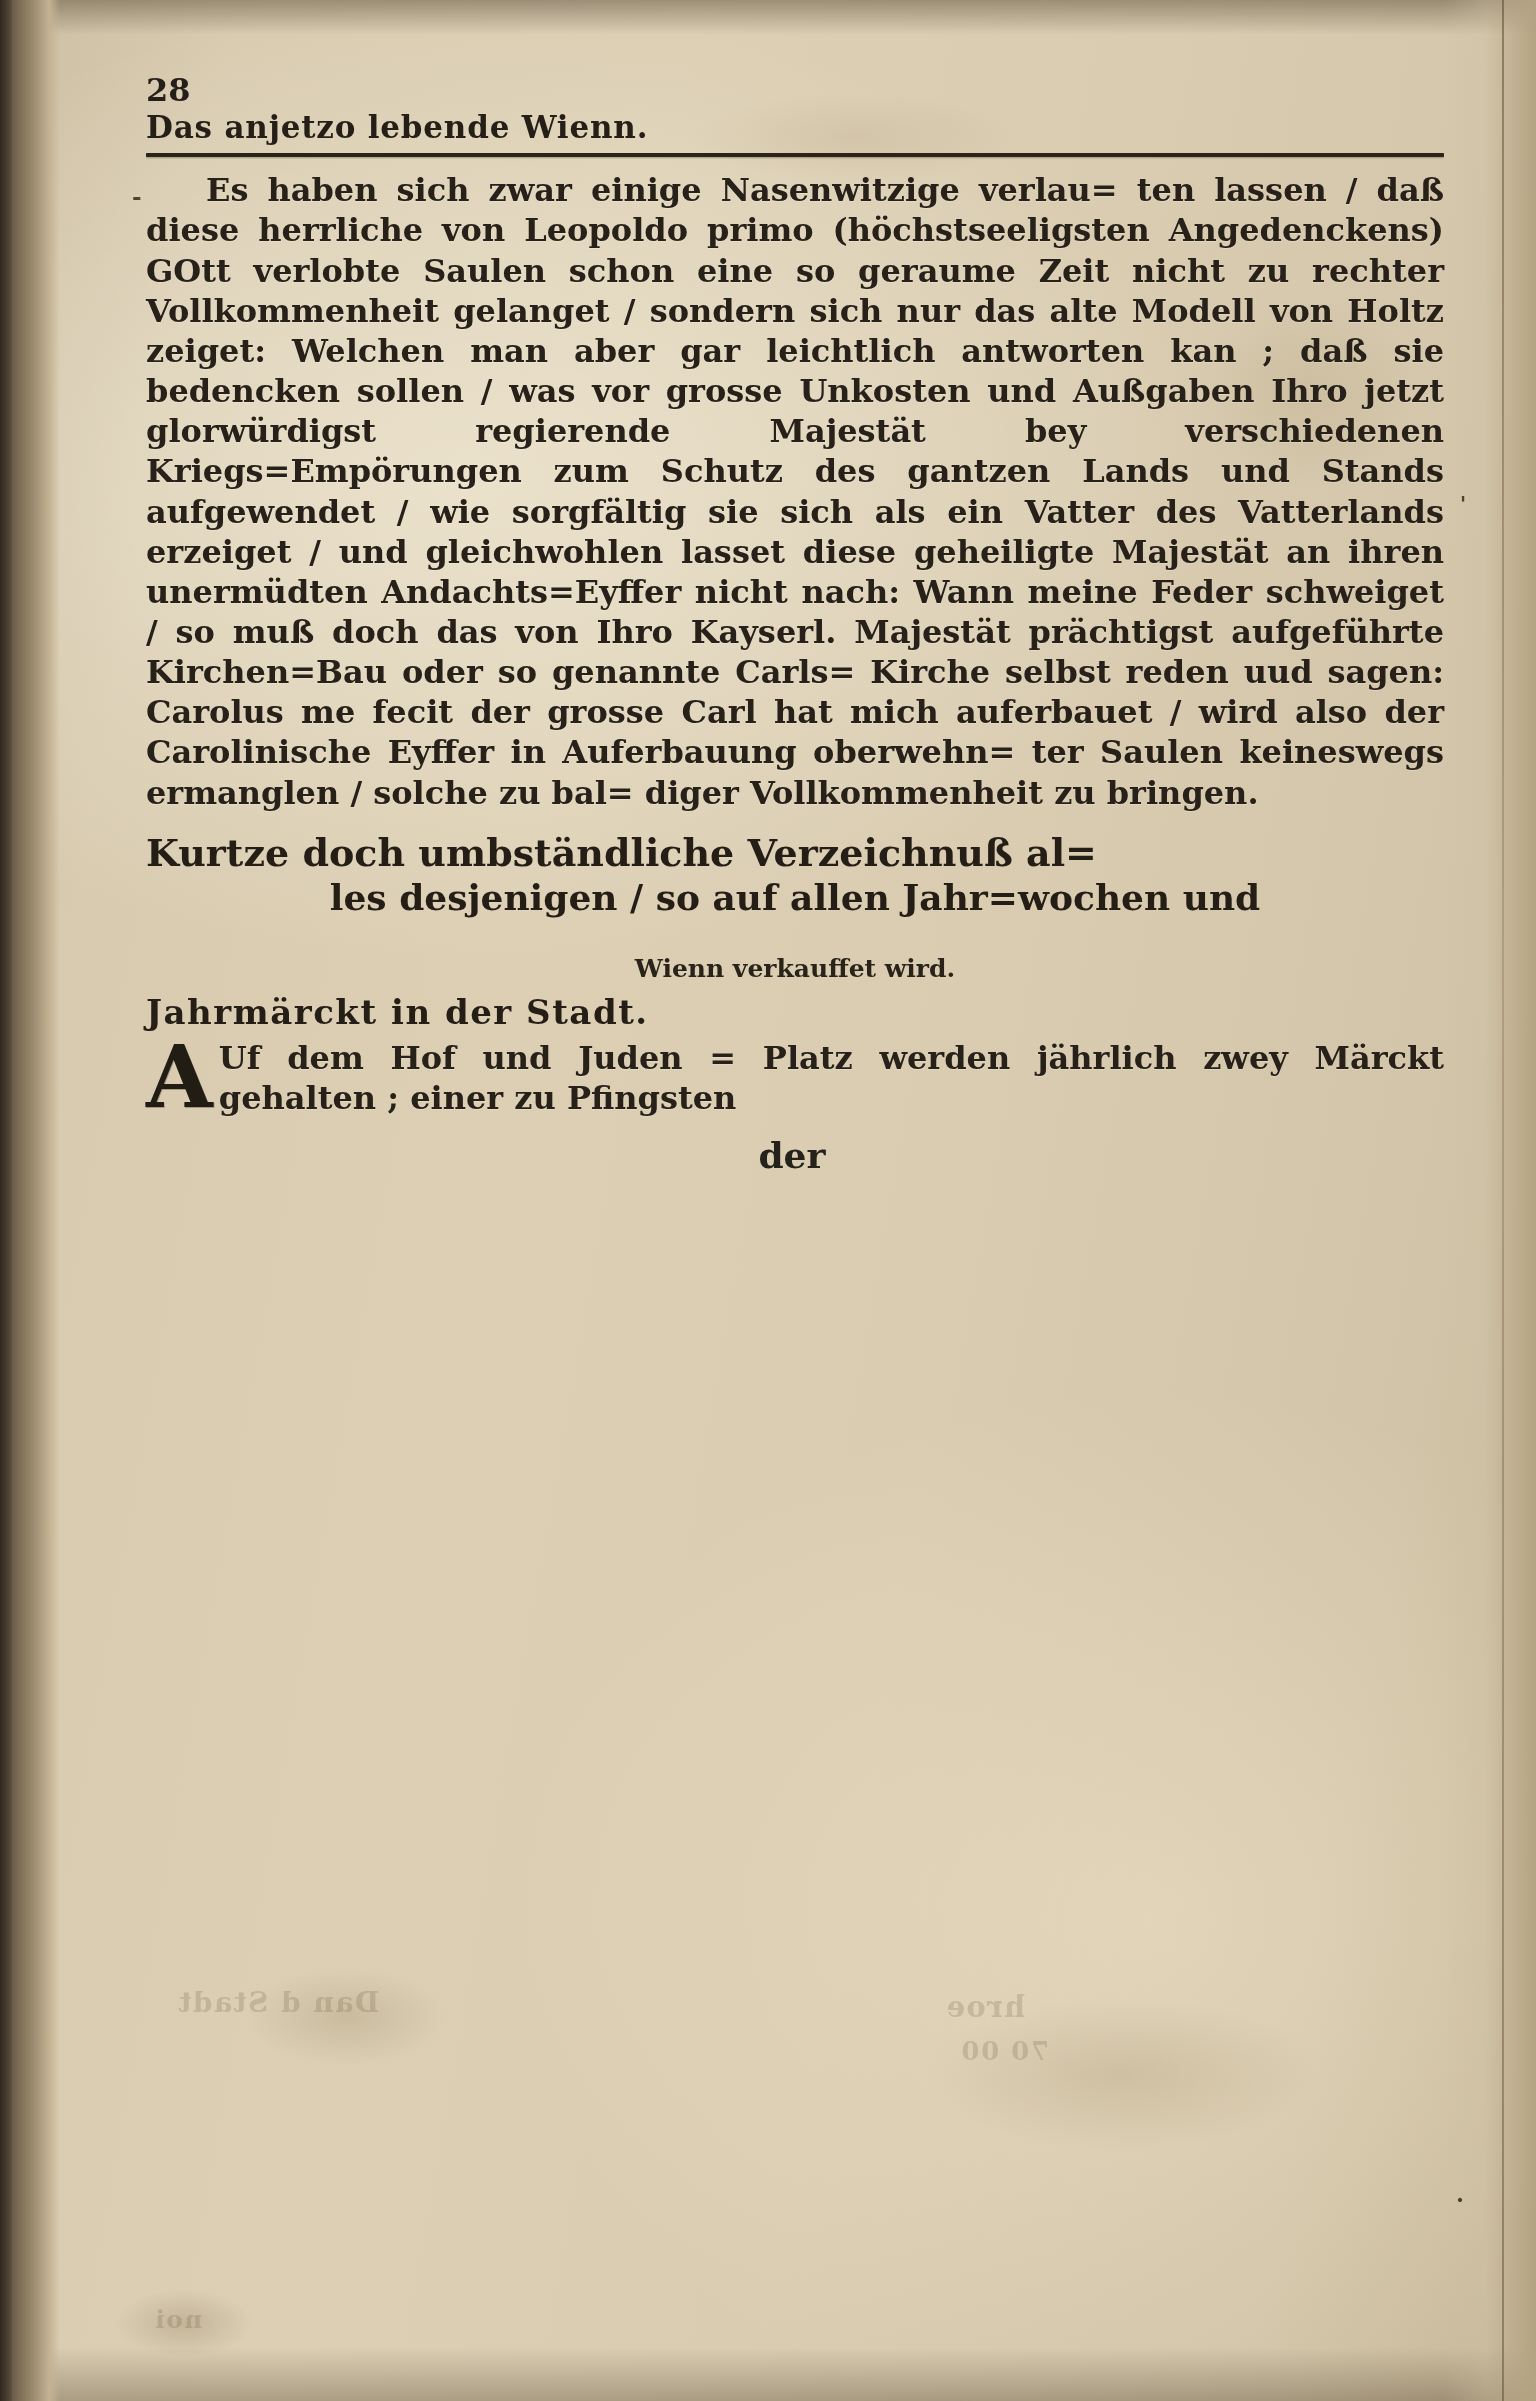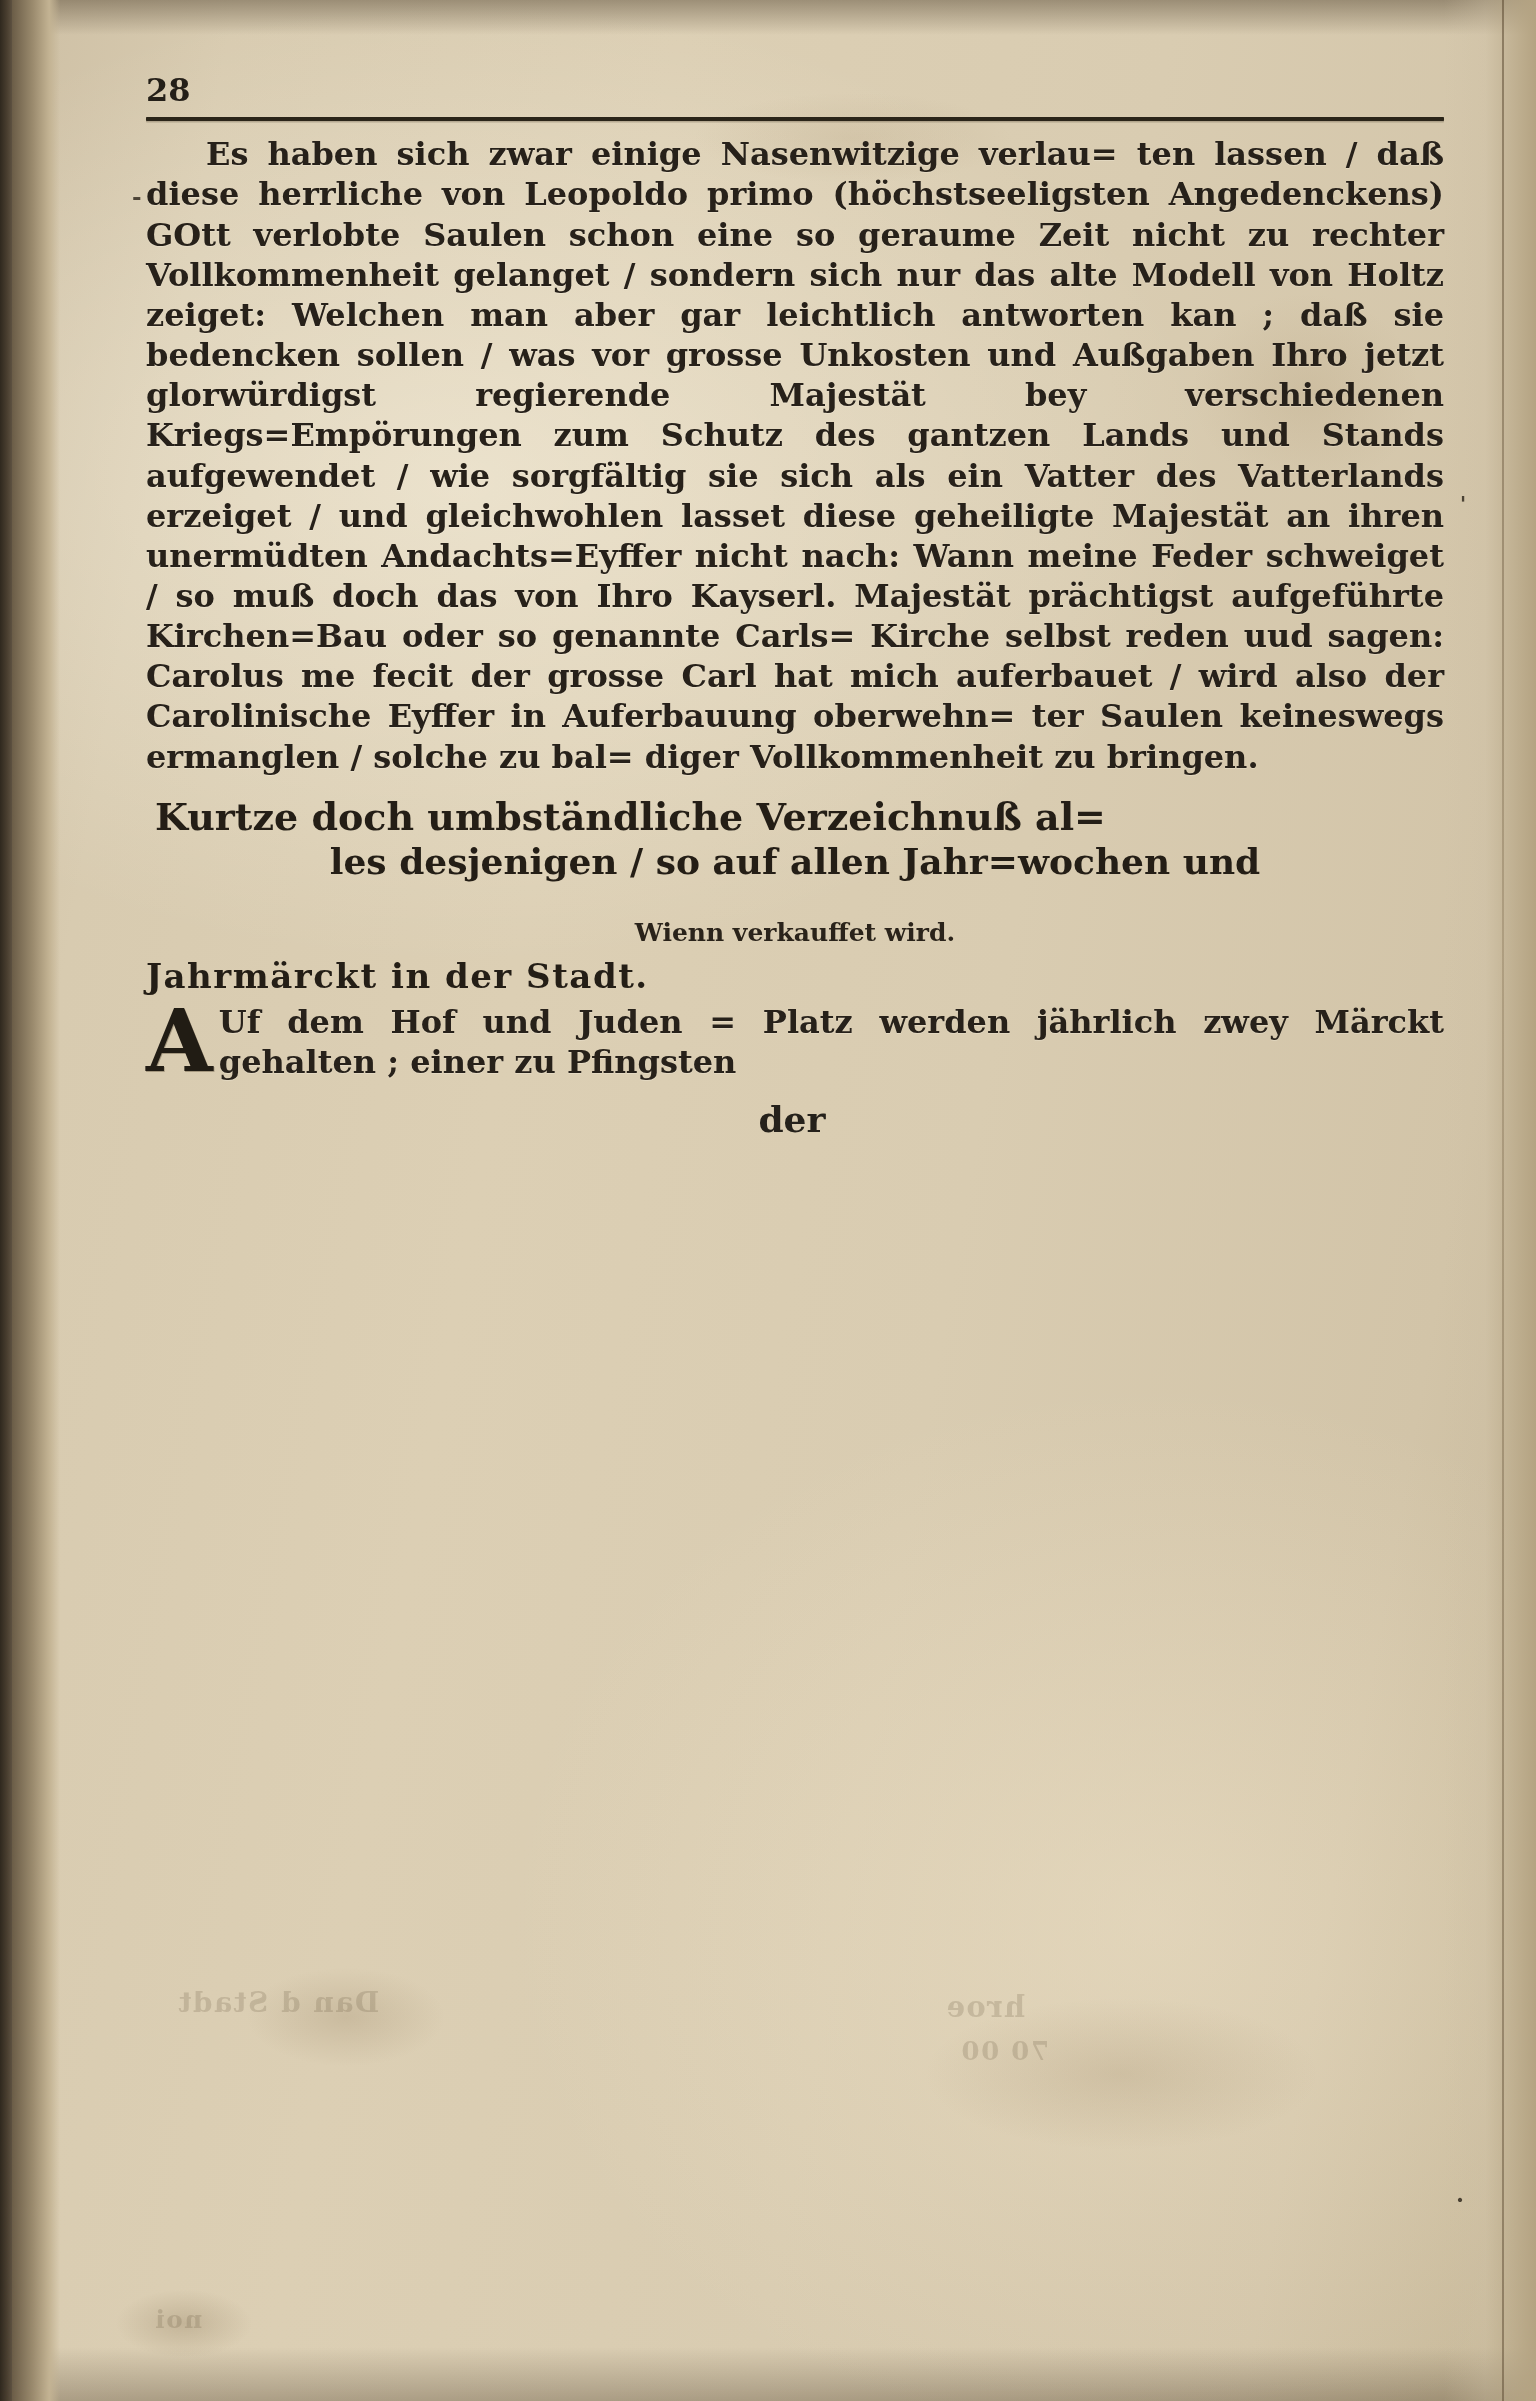--- a/index.html
+++ b/index.html
@@ -144,21 +144,21 @@
 
   .section-head {
     font-family: "DejaVu Serif", serif;
     font-weight: 700;
     font-size: 38px;
     line-height: 1.22;
     text-align: center;
     margin: 17px 0 0 0;
     color: #241e16;
   }
-  .section-head .l1 { display: block; text-align: justify; margin-left: 9px; }
+  .section-head .l1 { display: block; text-align: justify; }
   .section-head .l2 { display: block; font-size: 36px; text-align: center; }
   .section-sub {
     font-family: "DejaVu Serif", serif;
     font-weight: 700;
     font-size: 25px;
     line-height: 1.22;
     text-align: center;
     margin-top: 3.1px;
     color: #2a231a;
   }
@@ -227,20 +227,21 @@
   <div class="gutter-left-edge"></div>
 
   <div class="marginal-dot" style="left:132px; top:183px; font-size:23px;">-</div>
   <div class="marginal-dot" style="left:1460px; top:492px; font-size:20px;">'</div>
   <div class="marginal-dot" style="left:1456px; top:2180px; font-size:23px;">.</div>
 
   <div class="content">
 
     <div class="header-row">
       <div class="folio">28</div>
+      <div class="running-title">Das anjetzo lebende Wienn.</div>
     </div>
     <div class="rule"></div>
 
     <p class="para indent">Es haben sich zwar einige Nasenwitzige verlau= ten lassen / daß diese herrliche von Leopoldo primo (höchstseeligsten Angedenckens) GOtt verlobte Saulen schon eine so geraume Zeit nicht zu rechter Vollkommenheit gelanget / sondern sich nur das alte Modell von Holtz zeiget: Welchen man aber gar leichtlich antworten kan ; daß sie bedencken sollen / was vor grosse Unkosten und Außgaben Ihro jetzt glorwürdigst regierende Majestät bey verschiedenen Kriegs=Empörungen zum Schutz des gantzen Lands und Stands aufgewendet / wie sorgfältig sie sich als ein Vatter des Vatterlands erzeiget / und gleichwohlen lasset diese geheiligte Majestät an ihren unermüdten Andachts=Eyffer nicht nach: Wann meine Feder schweiget / so muß doch das von Ihro Kayserl. Majestät prächtigst aufgeführte Kirchen=Bau oder so genannte Carls= Kirche selbst reden uud sagen: Carolus me fecit der grosse Carl hat mich auferbauet / wird also der Carolinische Eyffer in Auferbauung oberwehn= ter Saulen keineswegs ermanglen / solche zu bal= diger Vollkommenheit zu bringen.</p>
 
     <div class="section-head">
       <span class="l1">Kurtze doch umbständliche Verzeichnuß al=</span>
       <span class="l2">les desjenigen / so auf allen Jahr=wochen und</span>
     </div>
     <div class="section-sub">

